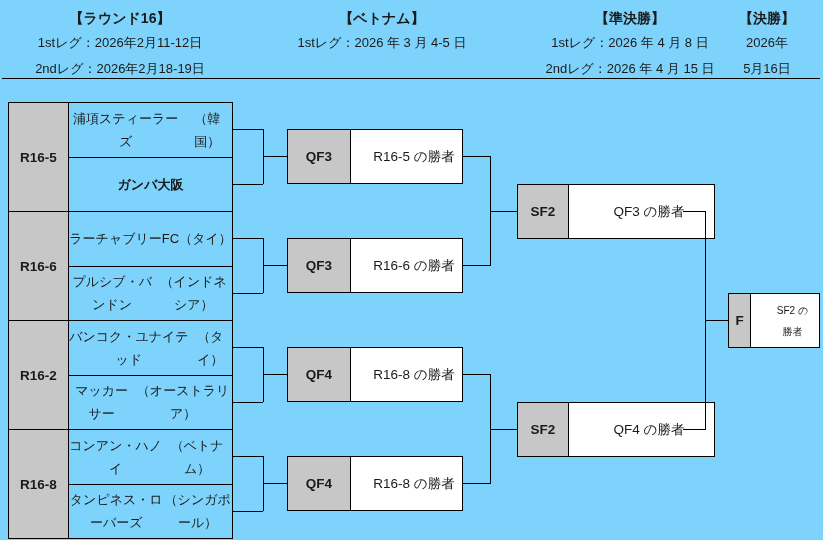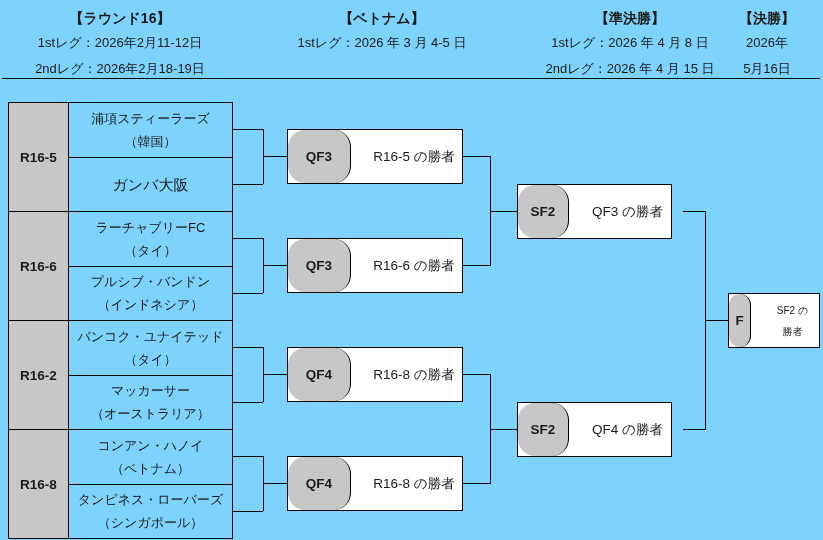--- a/index.html
+++ b/index.html
@@ -16,35 +16,35 @@
   
   .hl { position:absolute; height:1px; background:var(--line); }
   .vl { position:absolute; width:1px; background:var(--line); }
 
   
   .r16 { position:absolute; left:8px; width:225px; height:110px; border:1px solid var(--line); display:flex; }
   .r16-label { width:60px; background:var(--cell-gray); border-right:1px solid var(--line);
                display:flex; align-items:center; justify-content:center;
                font-weight:bold; font-size:13.5px; }
   .r16-teams { flex:1; display:flex; flex-direction:column; }
-  .team-cell { flex:1; display:flex; flex-direction:column; align-items:center; justify-content:center;
+  .team-cell { flex:1; display:flex; align-items:center; justify-content:center;
                font-size:13px; line-height:23px; text-align:center; }
   .team-cell.top { border-bottom:1px solid var(--line); }
-  .team-cell.emph { font-weight:normal; font-size:15px; }
+  .team-cell.emph { font-weight:bold; font-size:13px; }
 
   
   .mbox { position:absolute; border:1px solid var(--line); background:#ffffff; display:flex; }
   .mbox .mcode { background:var(--cell-gray); border-right:1px solid var(--line);
                  display:flex; align-items:center; justify-content:center;
-                 font-weight:bold; font-size:13.5px;border-radius:17px; }
+                 font-weight:bold; font-size:13.5px; }
   .mbox .mwinner { flex:1; display:flex; flex-direction:column; align-items:center; justify-content:center;
                    font-size:13.5px; line-height:22px; text-align:center; white-space:nowrap;margin-left:15px; }
   .qf { left:287px; width:176px; height:55px; }
   .qf .mcode { width:63px; }
-  .sf { left:517px; width:155px; height:55px; }
+  .sf { left:517px; width:198px; height:55px; }
   .sf .mcode { width:51px; }
   .fx { left:728px; width:92px; height:55px; top:293px; }
   .fx .mcode { width:22px; }
   .fx .mwinner { font-size:10px; line-height:21px; }
 </style>
 </head>
 <body>
 
 <div class="stage">
 

